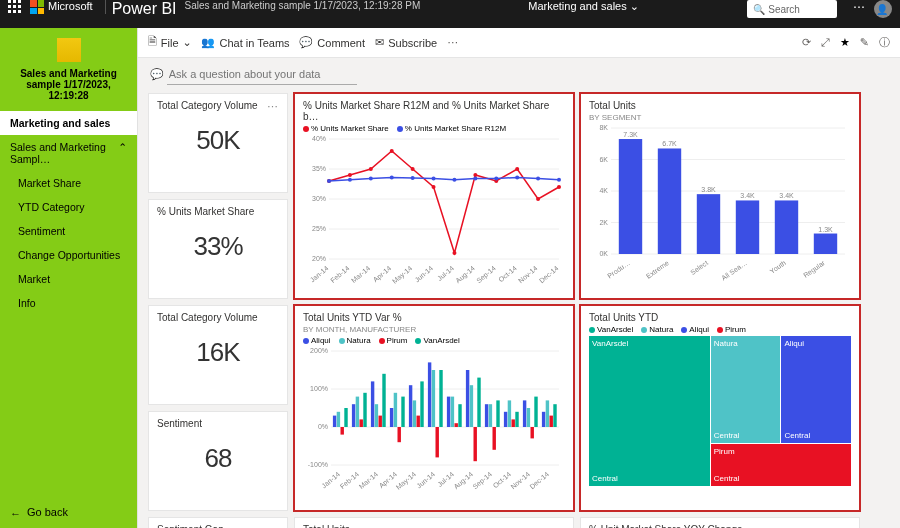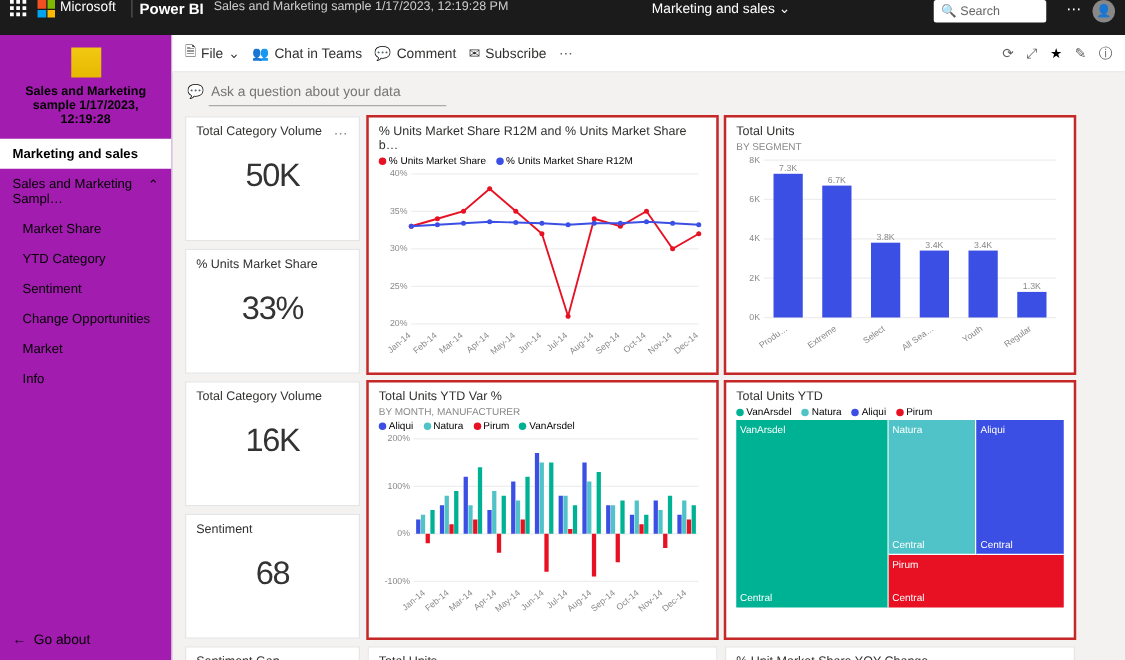--- a/index.html
+++ b/index.html
@@ -5,29 +5,29 @@
 * { margin: 0; padding: 0; box-sizing: border-box; font-family: "Segoe UI", Arial, sans-serif; }
 body { background: #f3f2f1; width: 900px; height: 528px; overflow: hidden; font-size: 11px; }
 .topbar { height: 28px; background: #1b1b1b; color: #fff; display: flex; padding: 0 8px; }
 .topbar .waffle { width: 14px; height: 14px; display: grid; grid-template-columns: repeat(3,3px); grid-template-rows: repeat(3,3px); gap: 2px; margin-right: 8px; }
 .topbar .waffle span { background: #fff; }
 .topbar .mslogo { width: 14px; height: 14px; display: grid; grid-template-columns: 1fr 1fr; grid-template-rows: 1fr 1fr; gap: 1px; margin-right: 4px; }
 .topbar .mslogo span:nth-child(1){background:#f25022;} .topbar .mslogo span:nth-child(2){background:#7fba00;}
 .topbar .mslogo span:nth-child(3){background:#00a4ef;} .topbar .mslogo span:nth-child(4){background:#ffb900;}
 .topbar .brand { font-size: 11px; margin-right: 6px; }
 .topbar .divider { width: 1px; height: 14px; background: #555; margin: 0 6px; }
-.topbar .product { font-weight: 700; font-size: 12px; }
+.topbar .product { font-weight: 400; font-size: 16px; }
 .topbar .title { font-size: 10px; margin-left: 8px; color: #ccc; }
 .topbar .center { flex: 1; display:flex; justify-content:center; }
 .topbar .center .sel { font-size: 11px; color: #fff; cursor: pointer; }
 .topbar .search { background: #fff; border-radius: 2px; height: 18px; width: 90px; display:flex; align-items:center; padding: 0 6px; color:#666; font-size:10px; margin-right:8px;}
 .topbar .more { color:#fff; margin: 0 8px; cursor:pointer; letter-spacing:1px; font-size:12px;}
 .topbar .avatar { width: 18px; height: 18px; border-radius: 50%; background: #888; display:flex; align-items:center; justify-content:center; color:#333; font-size:10px;}
 .shell { display: flex; height: 500px; }
-.leftpane { width: 138px; background: #a21caf; border-right: 1px solid #e1e1e1; display:flex; flex-direction:column; }
+.leftpane { width: 138px; background: #84cc16; border-right: 1px solid #e1e1e1; display:flex; flex-direction:column; }
 .leftpane .pbiicon { width: 24px; height: 24px; background: linear-gradient(180deg,#f2c811,#e6b800); margin: 10px auto 6px; position:relative; }
 .leftpane .pbiicon::before,.leftpane .pbiicon::after{content:"";position:absolute;bottom:0;background:#c49a00;}
 .leftpane .dashname { font-size: 10px; font-weight:600; text-align:center; padding: 0 6px 10px; }
 .leftpane .navitem { font-size: 10.5px; padding: 6px 10px; cursor:pointer; }
 .leftpane .navitem.active { background:#fff; font-weight:600; }
 .leftpane .navitem.sub { padding-left: 18px; }
 .leftpane .goback { margin-top:auto; padding: 10px; font-size:11px; display:flex; align-items:center; gap:6px; cursor:pointer;}
 .main { flex: 1; display:flex; flex-direction:column; background:#f3f2f1; }
 .toolbar { height: 30px; background:#fff; border-bottom:1px solid #e5e5e5; display:flex; align-items:center; padding: 0 10px; gap: 10px; font-size:11px; color:#323130; }
 .toolbar .tbtn { display:flex; align-items:center; gap:4px; cursor:pointer; }
@@ -104,21 +104,21 @@
         <span>⌃</span>
       </div>
     <div class="navitem sub">Market Share</div>
     <div class="navitem sub">YTD Category</div>
     <div class="navitem sub">Sentiment</div>
     <div class="navitem sub">Change Opportunities</div>
     <div class="navitem sub">Market</div>
     <div class="navitem sub">Info</div>
     <div class="goback">
         <span>←</span>
-        <span>Go about</span>
+        <span>Go back</span>
       </div>
   </div>
 
   <div class="main">
     <div class="toolbar">
       <div class="tbtn">
           <span>🗎</span>
           <span>File</span>
           <span>⌄</span>
         </div>

